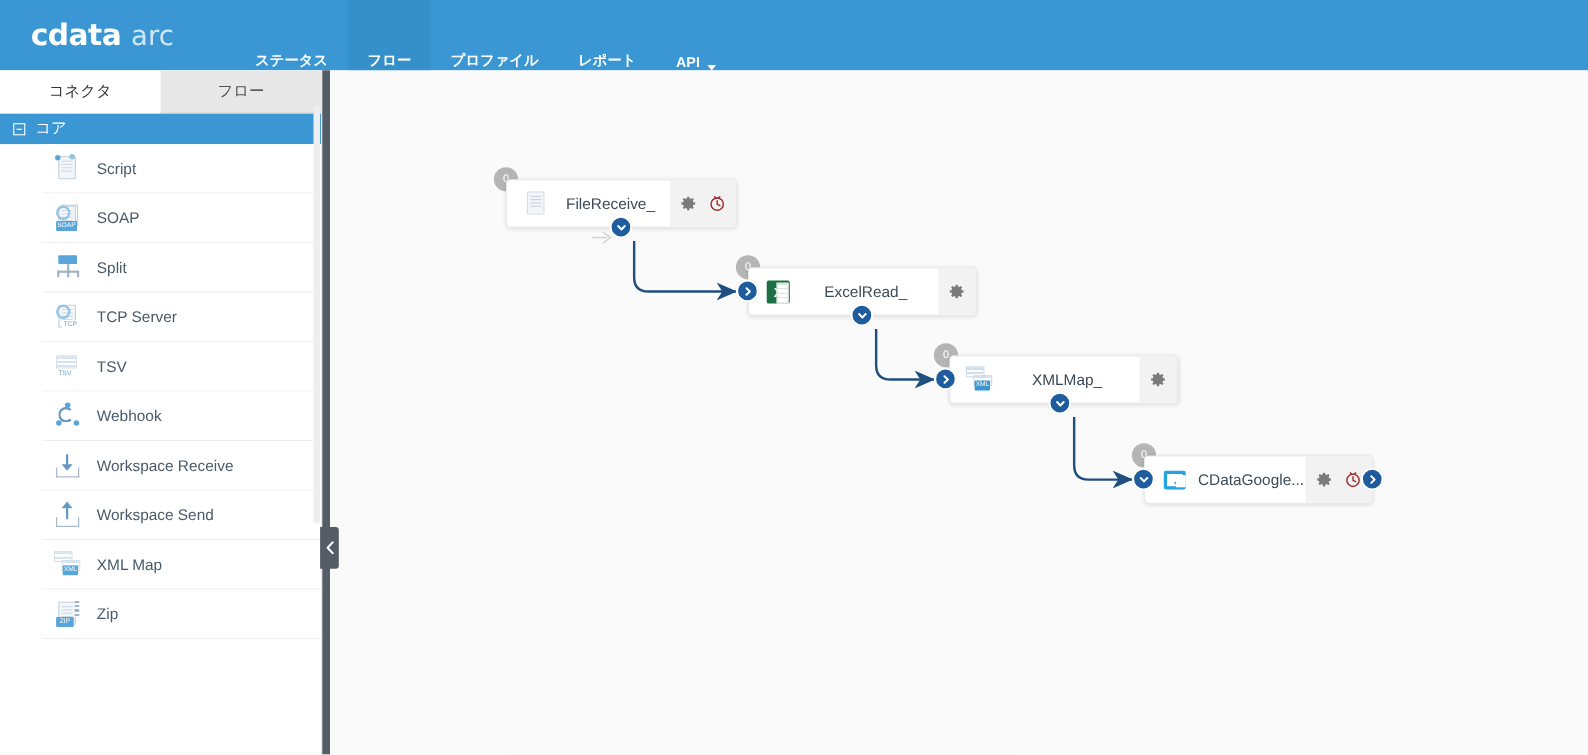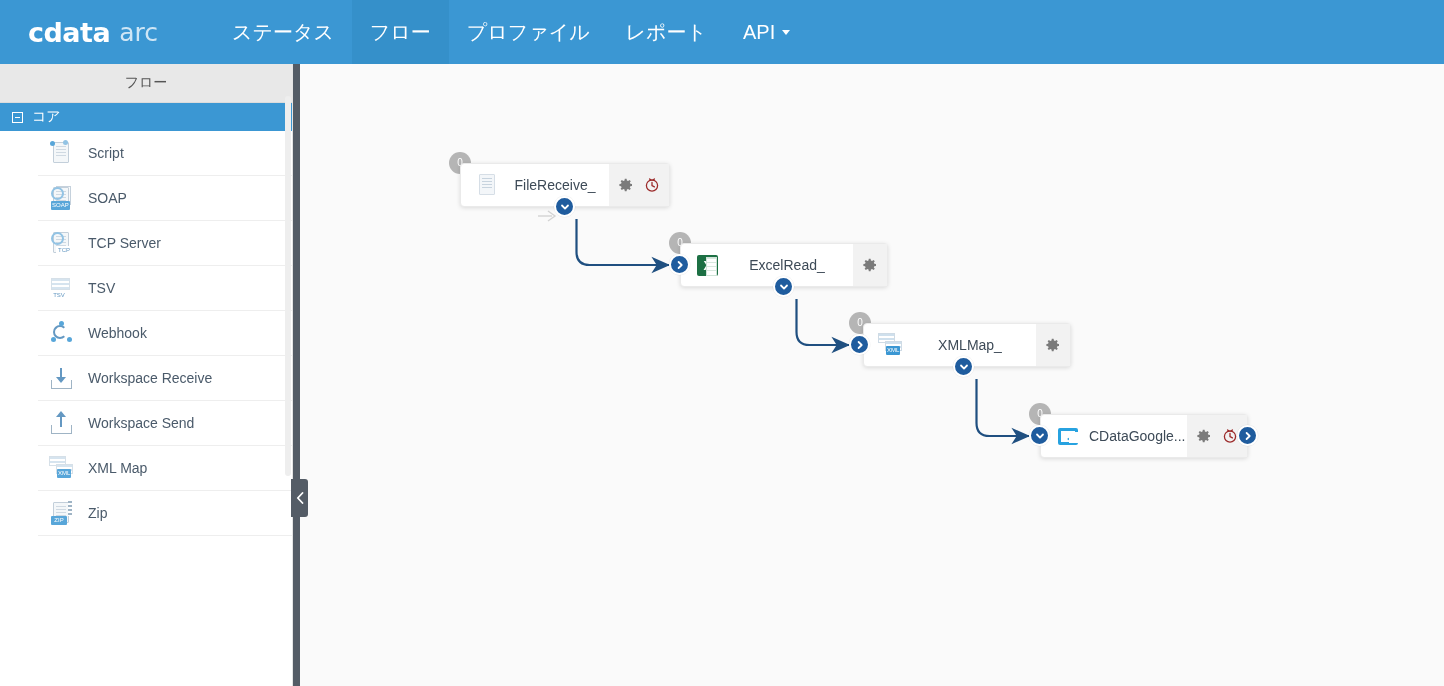--- a/index.html
+++ b/index.html
@@ -26,24 +26,24 @@
   .logo-main {
     font-size: 27px; font-weight: bold; letter-spacing: -0.5px;
     color: #ffffff; font-family: "DejaVu Sans", sans-serif;
   }
   .logo-sub {
     font-size: 25px; color: #cfe6f5; margin-left: 9px;
     font-family: "DejaVu Sans", sans-serif;
   }
   .navitems { display: flex; align-items: stretch; margin-left: 36px; }
   .navitem {
-    display: flex; align-items: center;
+    display: flex; align-items: flex-end;
     padding: 0 18px;
-    color: #ffffff; font-size: 20px;
-    cursor: pointer; white-space: nowrap;
+    color: #ffffff; font-size: 13px;
+    cursor: pointer; white-space: nowrap; font-weight: bold;
   }
   .navitem.active { background: #3590ca; }
   .caret {
     display: inline-block; margin-left: 7px;
     border-left: 4px solid transparent;
     border-right: 4px solid transparent;
     border-top: 5px solid #ffffff;
   }
 
   
@@ -309,20 +309,21 @@
         </div>
         <div class="navitem">
           <span>API</span>
           <span class="caret"></span>
         </div>
       </div>
   </div>
 
   <div class="sidebar">
     <div class="side-tabs" id="side-tabs">
+        <div class="side-tab active">コネクタ</div>
         <div class="side-tab">フロー</div>
       </div>
 
     <div class="group-header">
       <span class="grp-toggle"></span>
       <span>コア</span>
     </div>
 
     <div class="conn-list" id="conn-list">
         <div class="conn-item">
@@ -334,20 +335,31 @@
           <span class="conn-label">Script</span>
         </div>
         <div class="conn-item">
           <span class="conn-icon">
             <span class="ic-doc2"></span>
             <span class="ic-page"></span>
             <span class="ic-circ"></span>
             <span class="ic-tag">SOAP</span>
           </span>
           <span class="conn-label">SOAP</span>
+        </div>
+        <div class="conn-item">
+          <span class="conn-icon">
+            <span class="ic-split-bar"></span>
+            <span class="ic-split-line"></span>
+            <span class="ic-split-h"></span>
+            <span class="ic-split-t1"></span>
+            <span class="ic-split-t2"></span>
+            <span class="ic-split-t3"></span>
+          </span>
+          <span class="conn-label">Split</span>
         </div>
         <div class="conn-item">
           <span class="conn-icon">
             <span class="ic-page"></span>
             <span class="ic-circ"></span>
             <span class="ic-tag" style="left:7px;background:#ffffff;color:#4a87b8">TCP</span>
           </span>
           <span class="conn-label">TCP Server</span>
         </div>
         <div class="conn-item">

